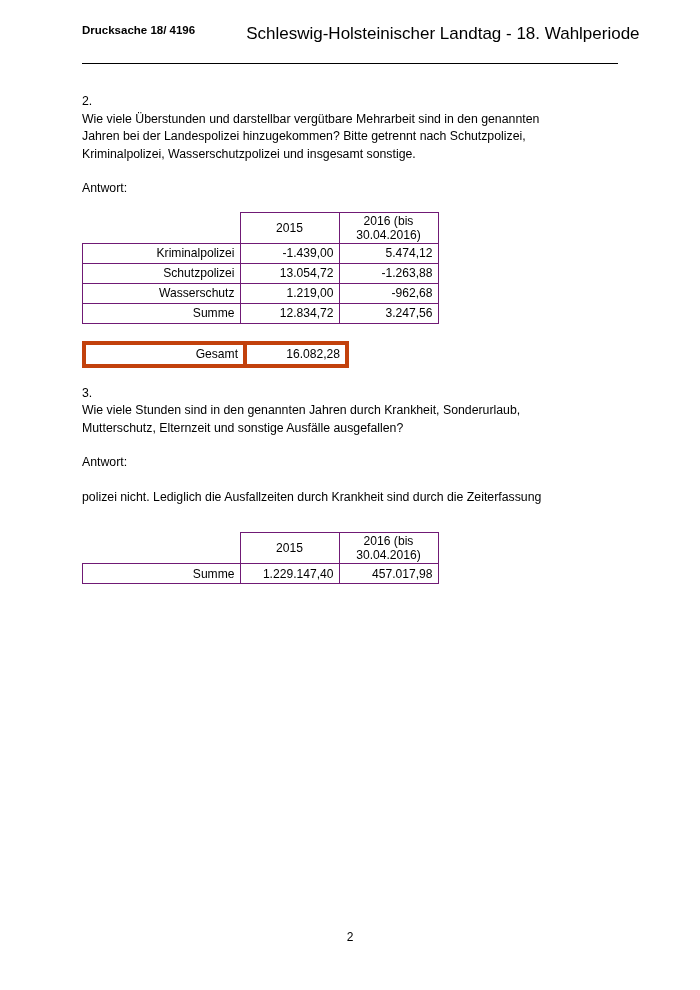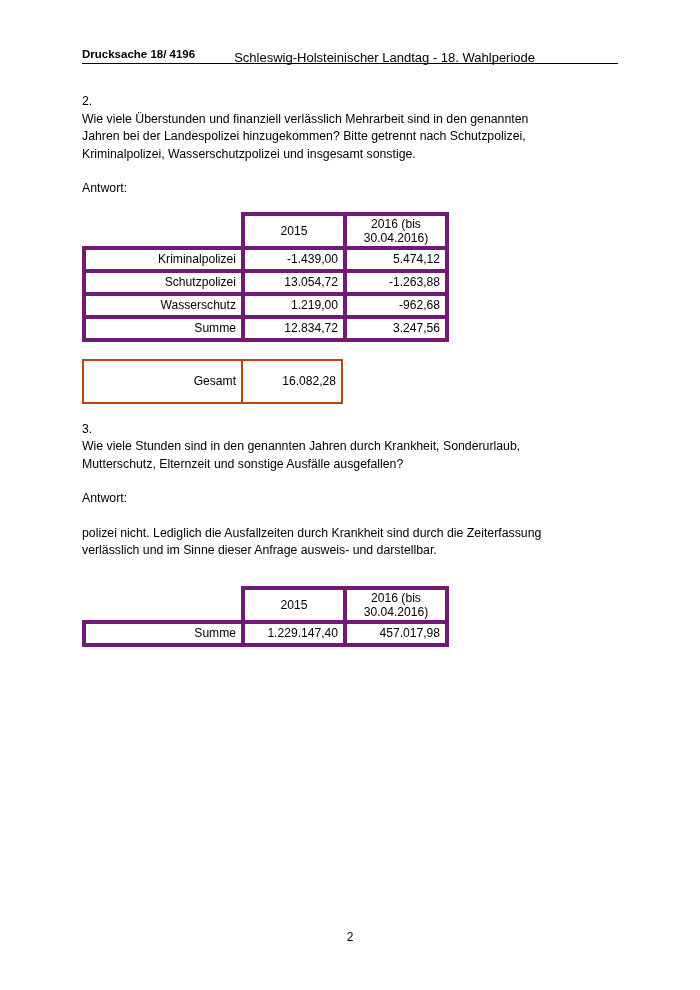--- a/index.html
+++ b/index.html
@@ -18,35 +18,35 @@
   .page {
     position: relative;
     width: 700px;
     height: 990px;
     box-sizing: border-box;
     padding: 0;
   }
   .header {
     position: absolute;
     left: 82px;
-    top: 43px;
+    top: 24px;
     width: 536px;
     display: flex;
-    align-items: center;
+    align-items: flex-start;
+    gap: 12px;
   }
   .header-left {
     font-size: 11.5px;
     font-weight: bold;
     white-space: nowrap;
   }
   .header-right {
-    font-size: 13px;
+    font-size: 17px;
     margin-left: 39px;
     white-space: nowrap;
-    margin-top: 7px;
   }
   .header-rule {
     position: absolute;
     left: 82px;
     top: 63px;
     width: 536px;
     height: 1px;
     background: #000000;
   }
   .content {
@@ -67,21 +67,21 @@
   .spacer-lg { height: 17px; }
   .spacer-md { height: 14px; }
   .spacer-sm { height: 9px; }
 
   table.data {
     border-collapse: collapse;
     table-layout: fixed;
     font-size: 12.1px;
   }
   table.data td, table.data th {
-    border: 4px solid #701a75;
+    border: 1px solid #701a75;
     padding: 1px 5px;
     vertical-align: middle;
     font-weight: normal;
     height: 17px;
   }
   .col-label { width: 147px; }
   .col-num { width: 88px; }
   .num { text-align: right; }
   .lbl { text-align: right; }
   .hdr-cell {
@@ -93,22 +93,22 @@
   
   .corner {
     border: none !important;
   }
   .gesamt-table {
     border-collapse: collapse;
     table-layout: fixed;
     font-size: 12.1px;
   }
   .gesamt-table td {
-    border: 2px solid #c2410c;
-    padding: 12px 5px;
+    border: 4px solid #c2410c;
+    padding: 1px 5px;
     height: 17px;
   }
   .page-number {
     position: absolute;
     left: 0;
     top: 930px;
     width: 700px;
     text-align: center;
     font-size: 12px;
   }
@@ -120,21 +120,21 @@
 
   <div class="header">
     <span class="header-left">Drucksache 18/ 4196</span>
     <span class="header-right">Schleswig-Holsteinischer Landtag - 18. Wahlperiode</span>
   </div>
   <div class="header-rule"></div>
 
   <div class="content">
 
     <div class="q-number">2.</div>
-    <div class="para">Wie viele Überstunden und finanziell verlässlich Mehrarbeit sind in den genannten</div>
+    <div class="para">Wie viele Überstunden und darstellbar vergütbare Mehrarbeit sind in den genannten</div>
     <div class="para">Jahren bei der Landespolizei hinzugekommen? Bitte getrennt nach Schutzpolizei,</div>
     <div class="para">Kriminalpolizei, Wasserschutzpolizei und insgesamt sonstige.</div>
 
     <div class="spacer-lg"></div>
 
     <div class="para">Antwort:</div>
 
     <div class="spacer-md"></div>
 
     <table class="data">
@@ -187,21 +187,20 @@
     <div class="para">Wie viele Stunden sind in den genannten Jahren durch Krankheit, Sonderurlaub,</div>
     <div class="para">Mutterschutz, Elternzeit und sonstige Ausfälle ausgefallen?</div>
 
     <div class="spacer-lg"></div>
 
     <div class="para">Antwort:</div>
 
     <div class="spacer-lg"></div>
 
     <div class="para">polizei nicht. Lediglich die Ausfallzeiten durch Krankheit sind durch die Zeiterfassung</div>
-    <div class="para">verlässlich und im Sinne dieser Anfrage ausweis- und darstellbar.</div>
 
     <div class="spacer-lg"></div>
     <div class="spacer-sm"></div>
 
     <table class="data">
       <tbody>
           <tr>
         <td class="col-label corner"></td>
         <td class="col-num hdr-cell">2015</td>
         <td class="col-num hdr-cell">

